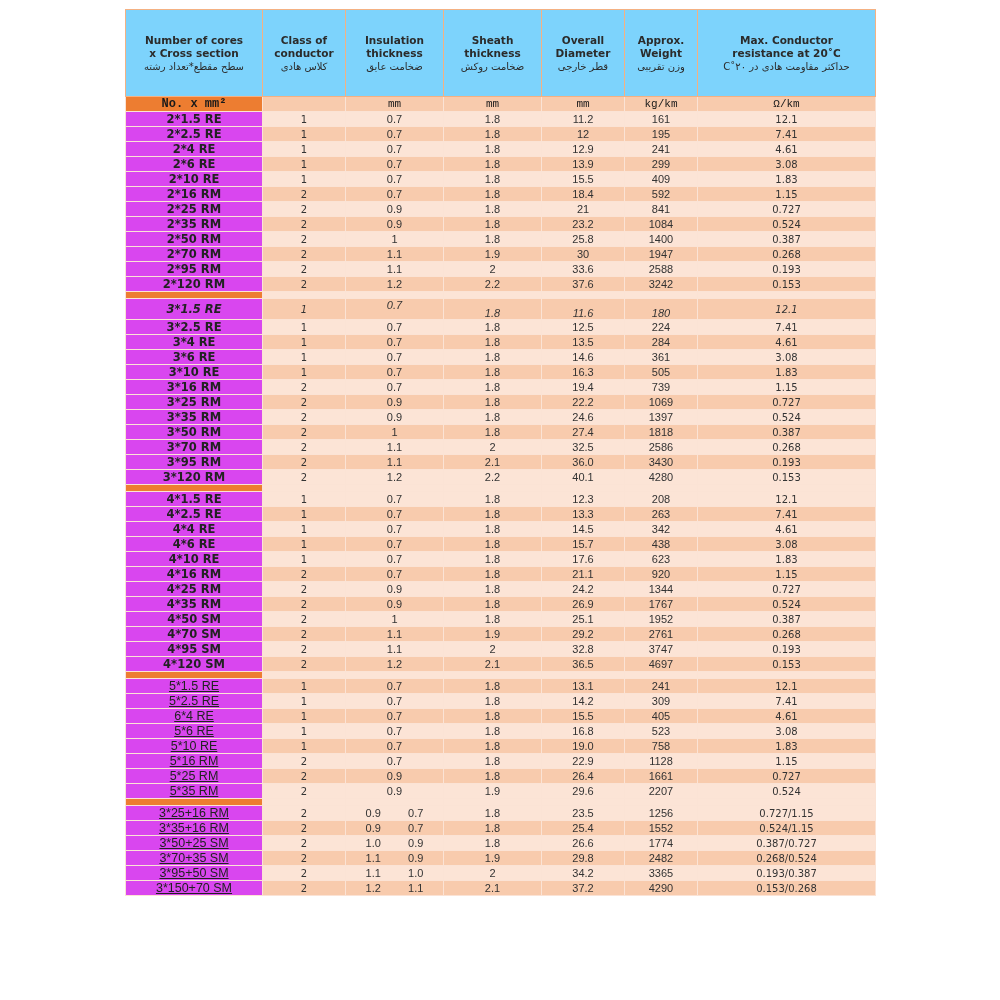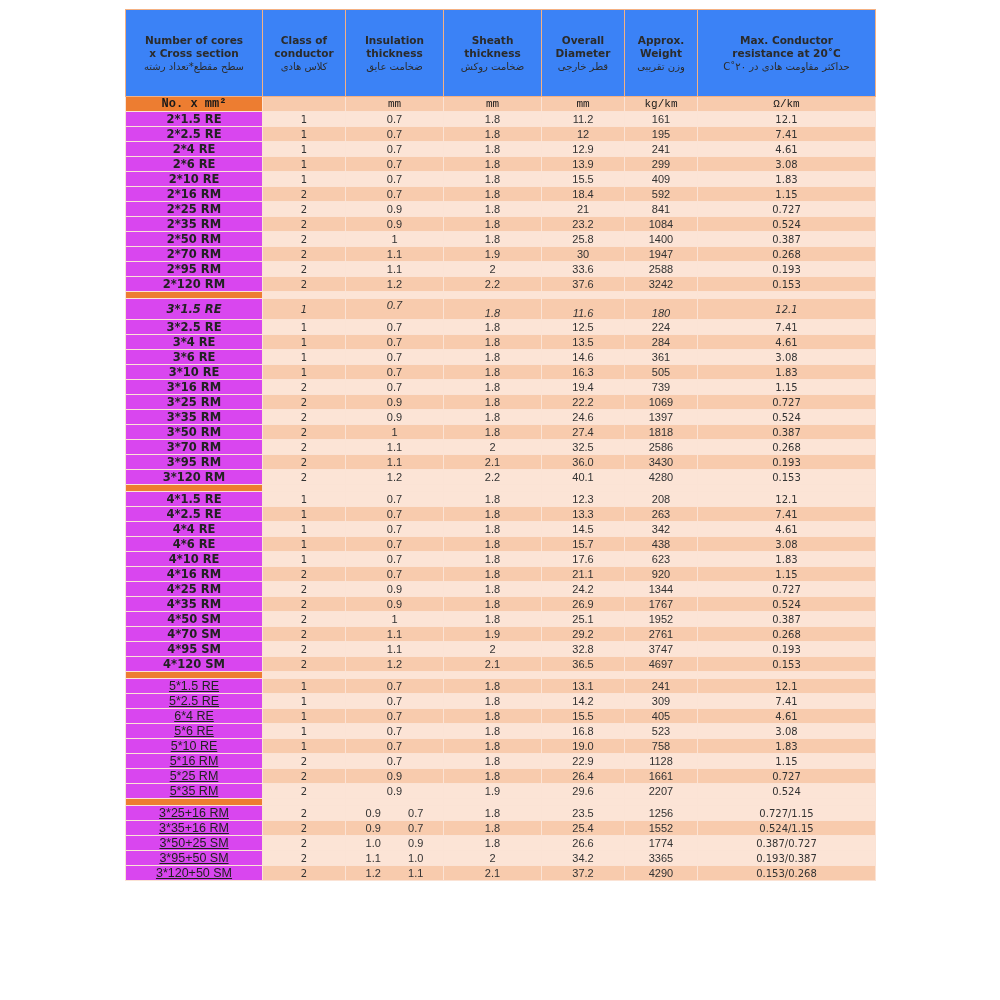--- a/index.html
+++ b/index.html
@@ -9,21 +9,21 @@
     position: absolute; left: 125px; top: 9px; width: 750px;
     border-collapse: collapse; table-layout: fixed;
   }
   table.spec td, table.spec th {
     border: 1px solid #fbe3d5; padding: 0; text-align: center; vertical-align: middle;
     overflow: hidden; white-space: nowrap;
   }
   col.c0 { width: 137px; } col.c1 { width: 83px; } col.c2 { width: 98px; }
   col.c3 { width: 98px; } col.c4 { width: 83px; } col.c5 { width: 73px; } col.c6 { width: 178px; }
 
-  tr.head th { background: #3b82f6; color: #2b2b2b; height: 86px; font-weight: bold;
+  tr.head th { background: #7dd3fc; color: #2b2b2b; height: 86px; font-weight: bold;
     font-size: 10.5px; line-height: 13px; white-space: normal; border-color: #f4b183; }
   tr.head th .fa { font-weight: normal; font-size: 10px; display: block; direction: rtl; }
   tr.units td { height: 14px; font-size: 11px; color: #1a1a1a; background: #f8cbad; font-family: Liberation Mono, monospace; }
   tr.units td.first { background: #ed7d31; font-weight: bold; font-size: 12px; }
   tr.data td { height: 14px; font-size: 11px; color: #333; font-family: "Liberation Sans", sans-serif; }
   tr.data td.first { background: #d946ef; color: #222; font-weight: bold; font-size: 11.5px;
     font-family: "DejaVu Sans", sans-serif; }
   tr.data td.first.light { font-weight: normal; font-family: "Liberation Sans", sans-serif; font-size: 12.5px; text-decoration: underline; }
   tr.data td.cls, tr.data td.res { font-family: "DejaVu Sans", sans-serif; font-size: 10px; color: #333; }
   tr.data.odd td:not(.first) { background: #fce4d6; }
@@ -564,36 +564,50 @@
           <div class="pair">
             <span>1.0</span>
             <span>0.9</span>
           </div>
         </td>
         <td class="sh">1.8</td>
         <td class="dia">26.6</td>
         <td class="wt">1774</td>
         <td class="res">0.387/0.727</td>
       </tr>
+      <tr class="data even">
+        <td class="first light">3*70+35 SM</td>
+        <td class="cls">2</td>
+        <td class="ins">
+          <div class="pair">
+            <span>1.1</span>
+            <span>0.9</span>
+          </div>
+        </td>
+        <td class="sh">1.9</td>
+        <td class="dia">29.8</td>
+        <td class="wt">2482</td>
+        <td class="res">0.268/0.524</td>
+      </tr>
       <tr class="data odd">
         <td class="first light">3*95+50 SM</td>
         <td class="cls">2</td>
         <td class="ins">
           <div class="pair">
             <span>1.1</span>
             <span>1.0</span>
           </div>
         </td>
         <td class="sh">2</td>
         <td class="dia">34.2</td>
         <td class="wt">3365</td>
         <td class="res">0.193/0.387</td>
       </tr>
       <tr class="data even">
-        <td class="first light">3*120+50 SM</td>
+        <td class="first light">3*150+70 SM</td>
         <td class="cls">2</td>
         <td class="ins">
           <div class="pair">
             <span>1.2</span>
             <span>1.1</span>
           </div>
         </td>
         <td class="sh">2.1</td>
         <td class="dia">37.2</td>
         <td class="wt">4290</td>

